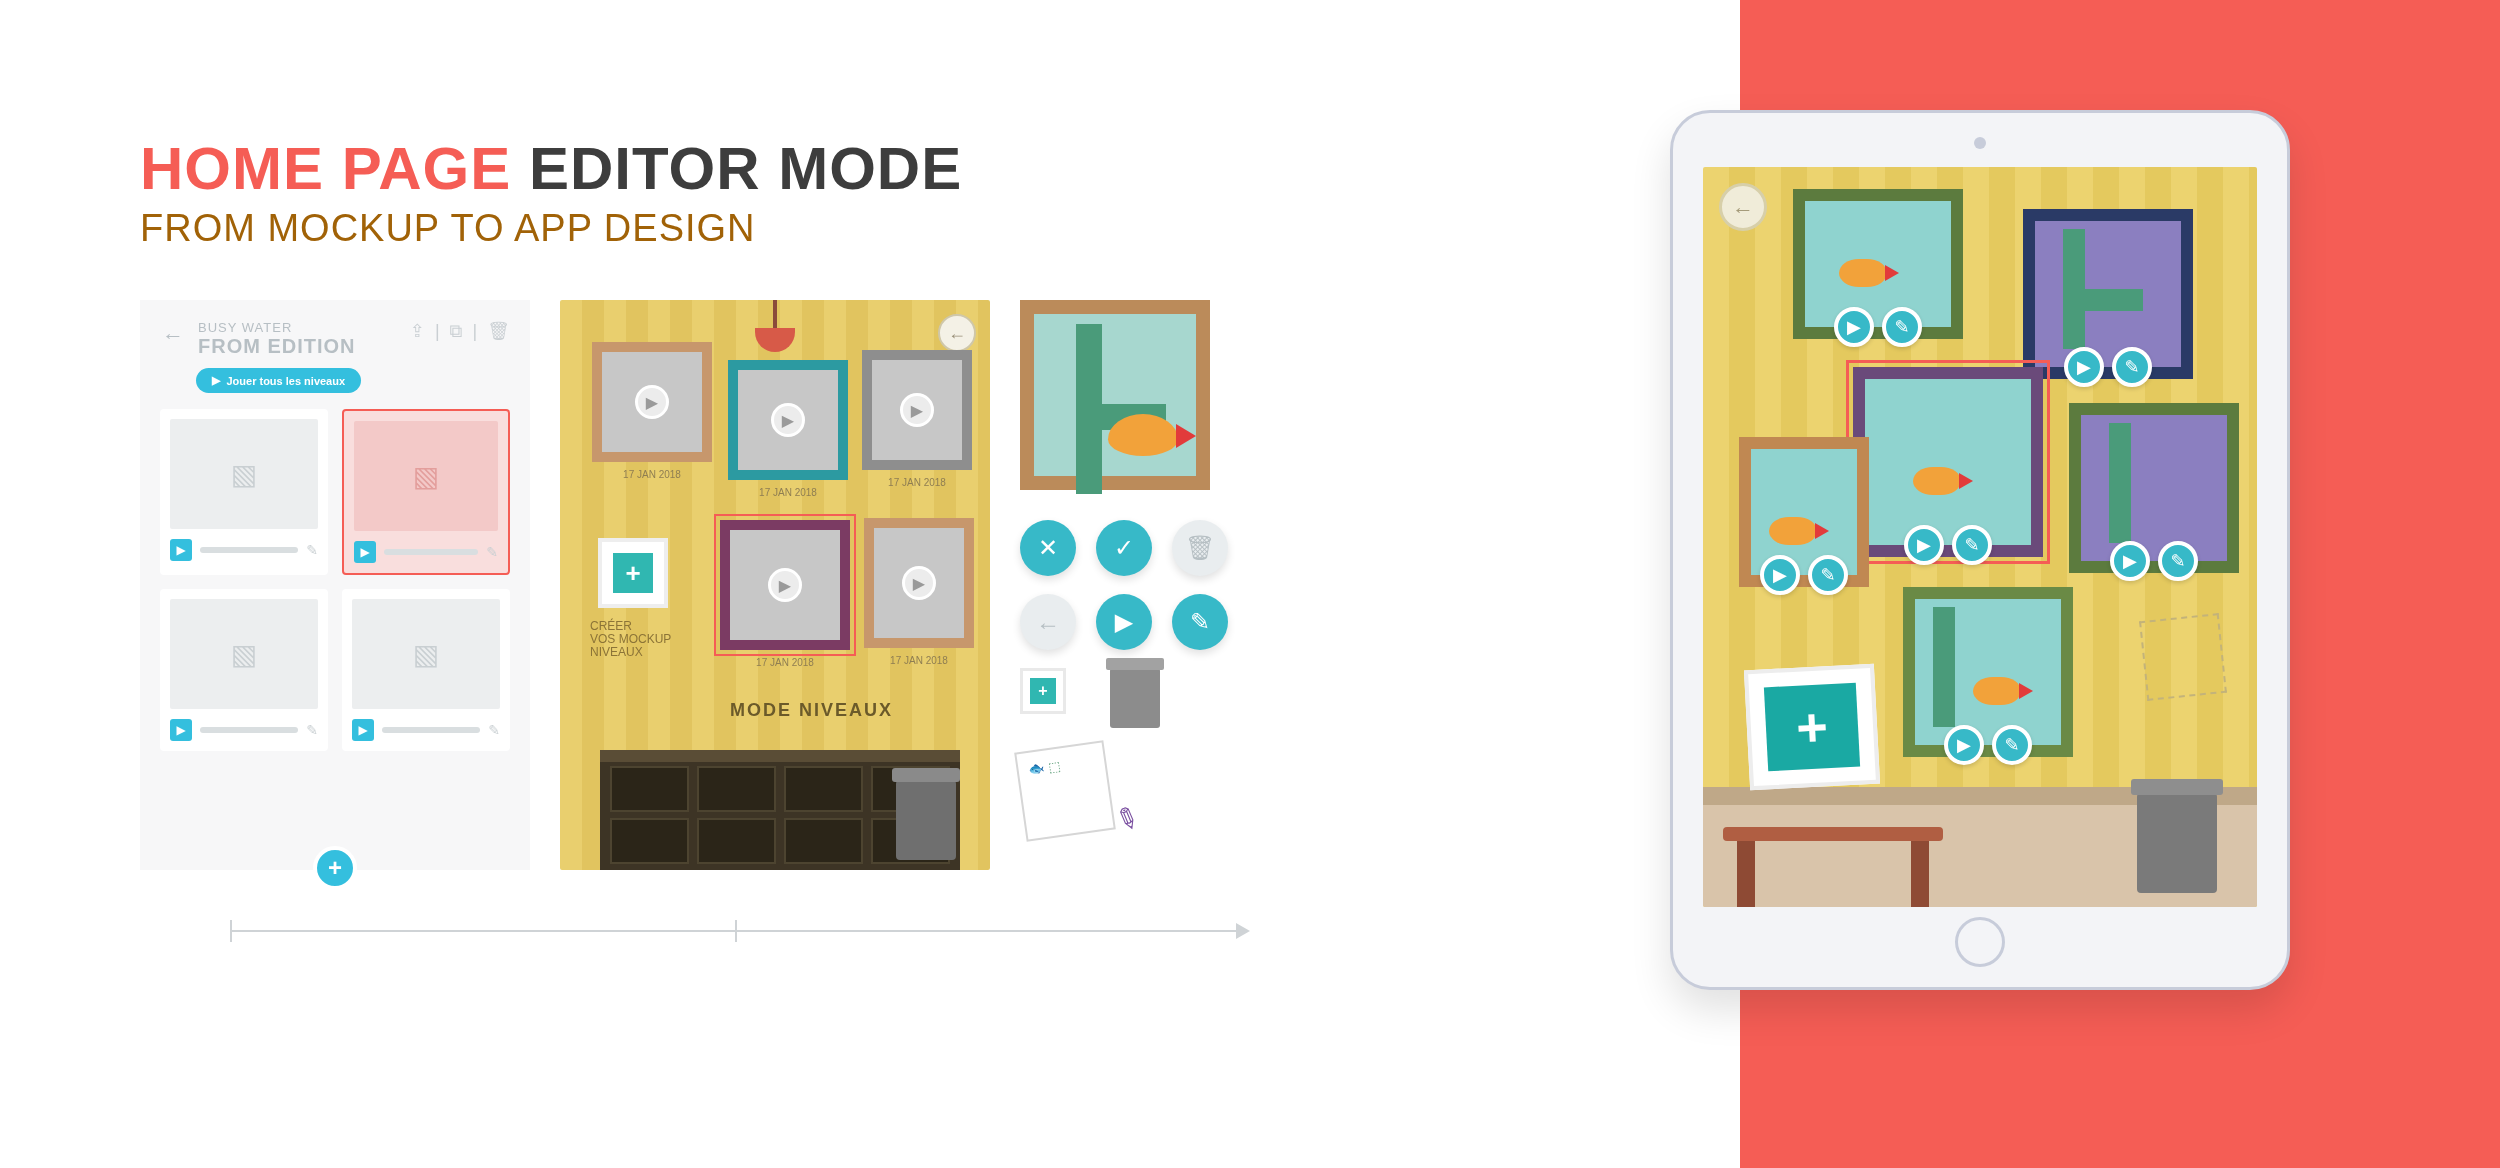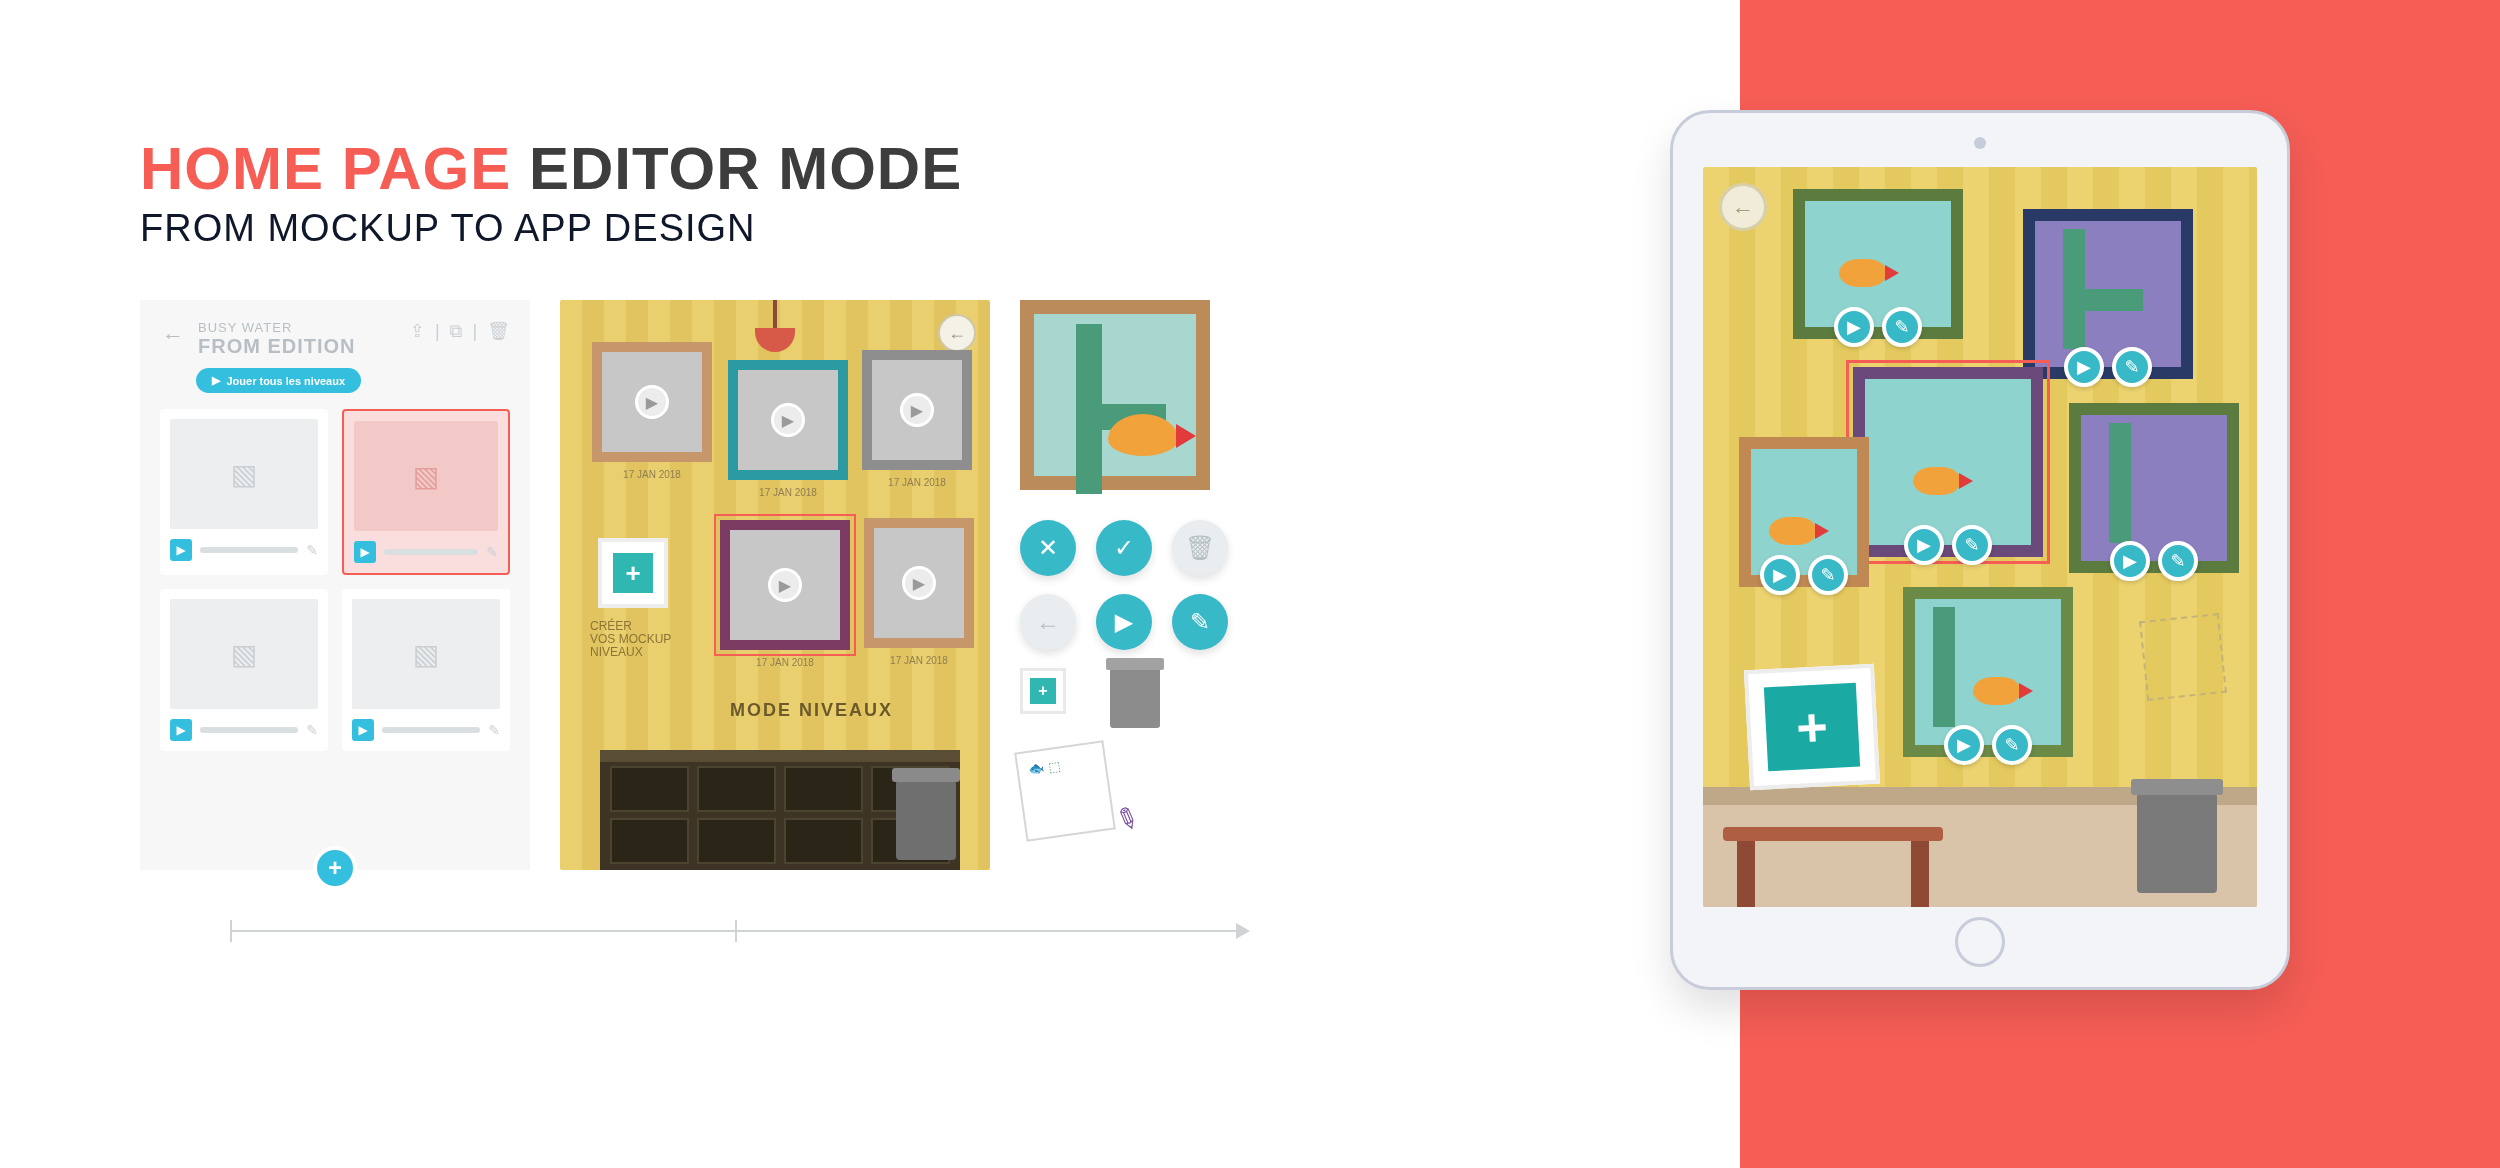--- a/index.html
+++ b/index.html
@@ -28,21 +28,21 @@
     font-size: 60px;
     font-weight: 900;
     letter-spacing: 1px;
     text-transform: uppercase;
   }
   .title-red   { color: #f55d55; }
   .title-black { color: #3d3d3d; }
   .subtitle {
     font-size: 38px;
     font-weight: 400;
-    color: #0f172a;
+    color: #a16207;
     letter-spacing: 1px;
     padding-top: 4px;
   }
 
   
   .wireframe {
     position: absolute;
     left: 140px;
     top: 300px;
     width: 390px;

